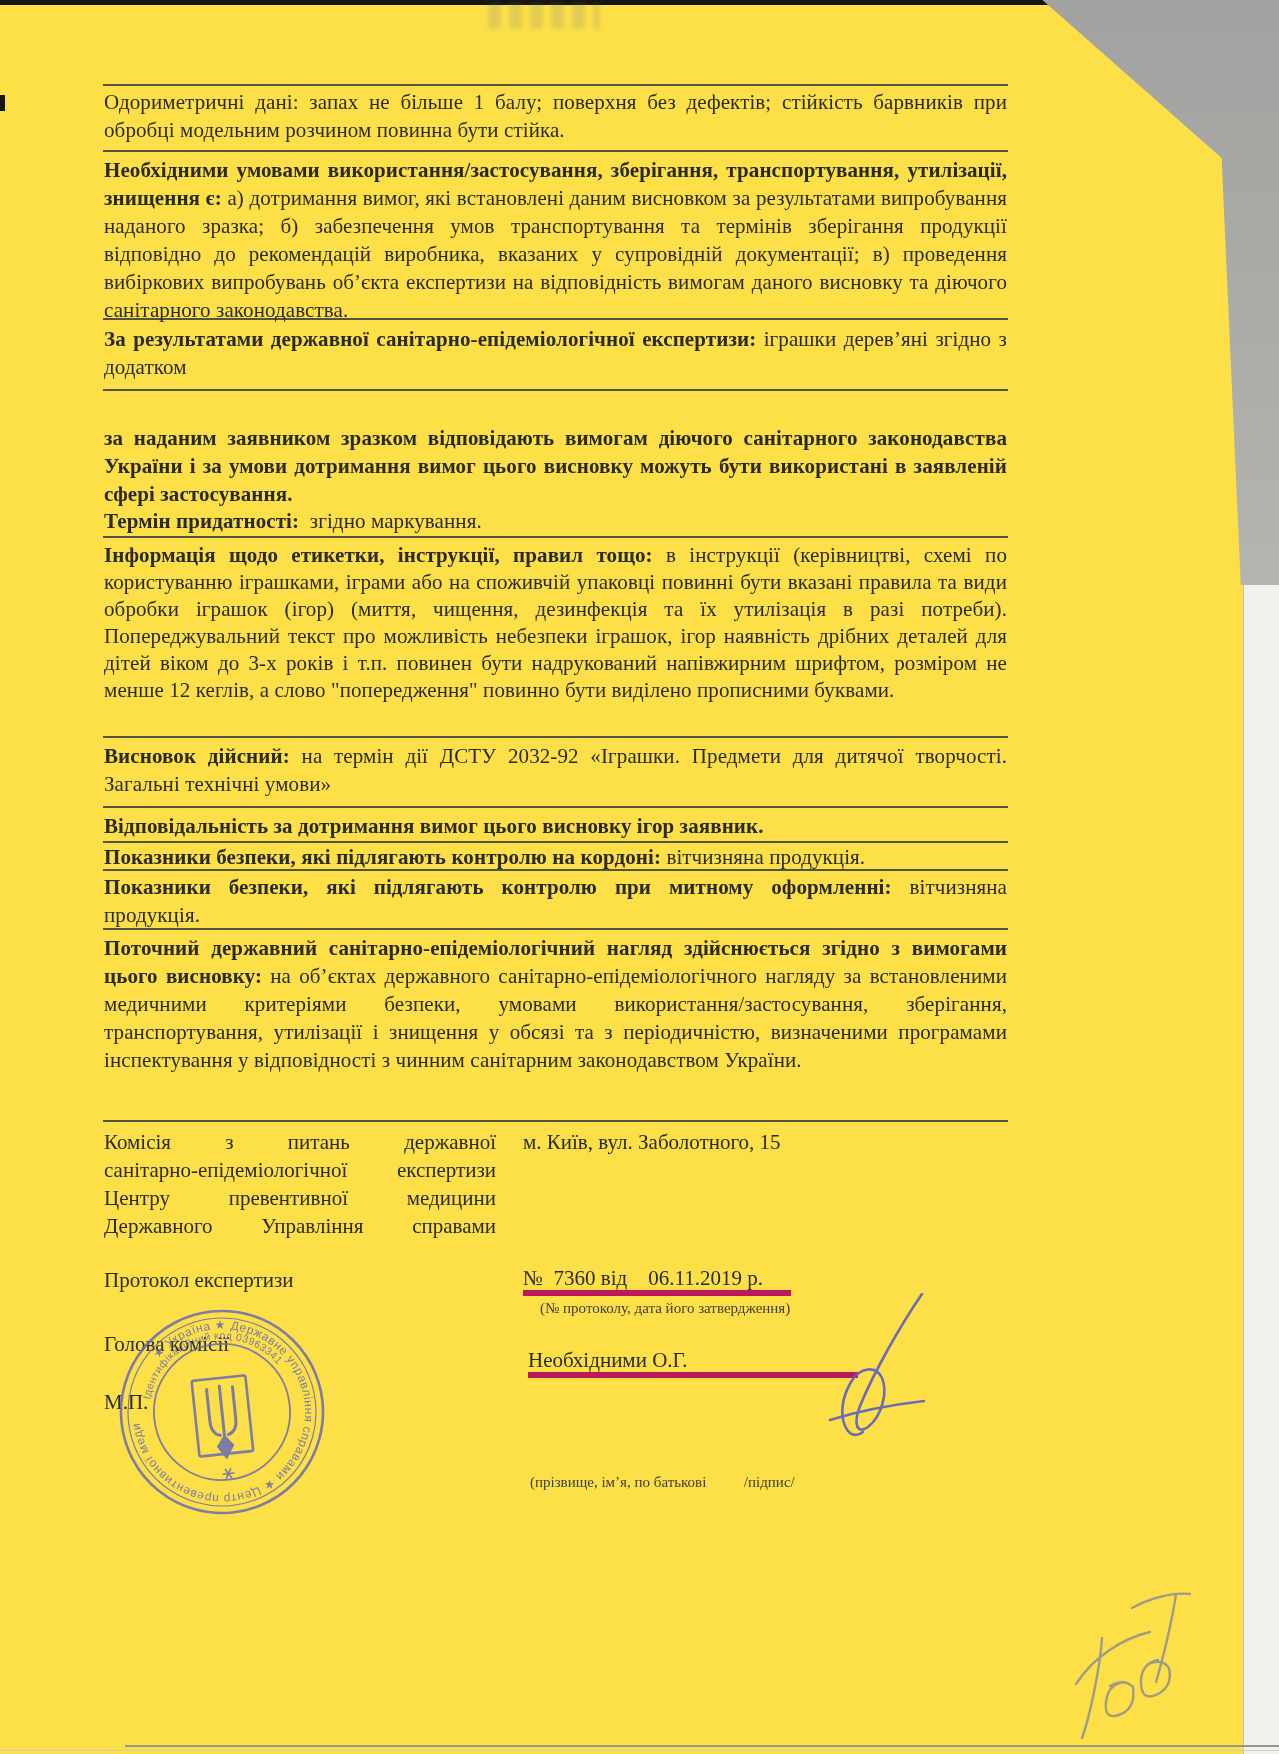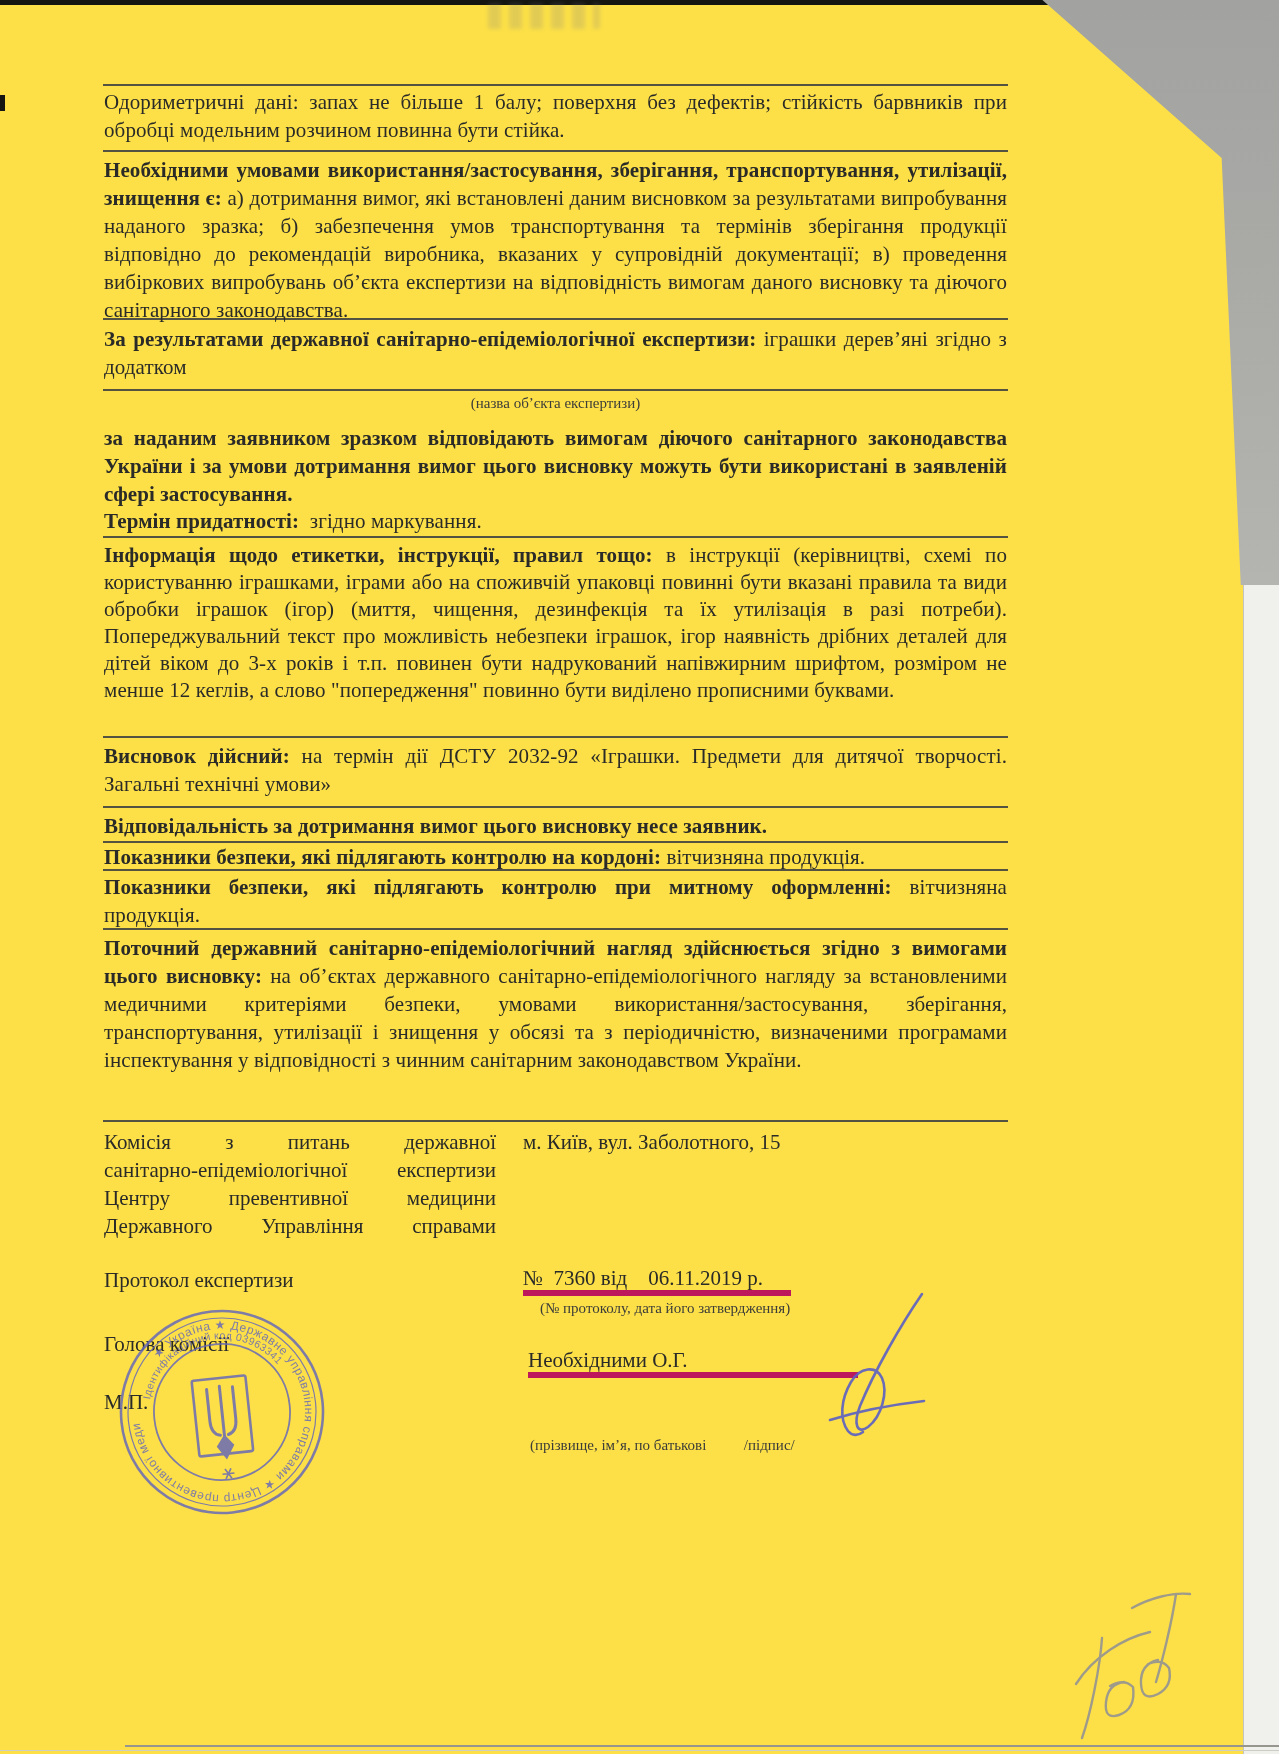--- a/index.html
+++ b/index.html
@@ -19,21 +19,21 @@
   .ghost{left:488px;top:3px;width:112px;height:26px;border-radius:2px;
      background:repeating-linear-gradient(90deg,rgba(125,125,132,.38) 0 13px,transparent 13px 21px);
      filter:blur(2.2px);opacity:.55;}
   .rule{position:absolute;left:103px;width:905px;height:2px;background:#454540;opacity:.92;}
   p.para{position:absolute;left:104px;width:903px;margin:0;font-size:21px;line-height:28px;
          text-align:justify;letter-spacing:.1px;}
   p.tight{line-height:27px;}
   b.lead{font-weight:700;}
   .caption{position:absolute;font-size:15px;color:#3c3c39;}
   .center{text-align:center;}
-  .pre{white-space:pre;}
+  .pre{white-space:pre;margin-top:37px;}
   .uline{border-bottom:6px solid #be185d;}
   .footline{position:absolute;font-size:21px;line-height:28px;}
   .jlines div{text-align:justify;text-align-last:justify;}
   
   .stamp{left:116px;top:1306px;width:212px;height:212px;opacity:.82;transform:rotate(-6deg);}
   .stamp .ink{stroke:#6366bb;fill:none;}
   .stamp text{fill:#6366bb;stroke:none;font-family:"Liberation Sans",sans-serif;}
   .sig{left:800px;top:1288px;width:150px;height:160px;opacity:.9;}
   .scribble{left:1058px;top:1564px;width:150px;height:190px;opacity:.85;}
 </style>
@@ -61,31 +61,30 @@
   <div class="rule" style="top:869px"></div>
   <div class="rule" style="top:928px"></div>
   <div class="rule" style="top:1120px"></div>
 
   <p class="para" style="top:88px"><span>Одориметричні дані: запах не більше 1 балу; поверхня без дефектів;  стійкість барвників при обробці модельним розчином  повинна бути стійка.</span></p>
 
   <p class="para" style="top:156px"><b class="lead">Необхідними умовами використання/застосування, зберігання, транспортування, утилізації, знищення є:</b><span> а) дотримання вимог, які встановлені даним висновком за результатами випробування наданого зразка;  б) забезпечення умов транспортування та термінів зберігання продукції відповідно до рекомендацій виробника, вказаних у супровідній документації; в) проведення вибіркових випробувань об’єкта експертизи на відповідність вимогам даного висновку та діючого санітарного законодавства.</span></p>
 
   <p class="para" style="top:325px"><b class="lead">За результатами державної санітарно-епідеміологічної експертизи:</b><span> іграшки дерев’яні згідно з додатком</span></p>
 
-  <div class="caption center" style="left:104px;top:395px;width:903px">(назва об’єкта експертизи)</div>
 
   <p class="para" style="top:424px;font-weight:700"><span>за наданим заявником зразком відповідають вимогам діючого санітарного законодавства України і за умови  дотримання вимог цього висновку можуть  бути використані в заявленій сфері застосування.</span></p>
 
   <p class="para" style="top:507px"><b class="lead">Термін придатності:</b><span class="pre">  згідно маркування.</span></p>
 
   <p class="para tight" style="top:542px"><b class="lead">Інформація щодо етикетки, інструкції, правил тощо:</b><span> в інструкції (керівництві, схемі по користуванню іграшками, іграми або на споживчій упаковці повинні бути вказані правила та види обробки іграшок (ігор) (миття, чищення, дезинфекція та їх утилізація в разі потреби). Попереджувальний текст про можливість небезпеки іграшок, ігор наявність дрібних деталей для дітей віком до 3-х років і т.п. повинен бути надрукований напівжирним шрифтом, розміром не менше 12 кеглів, а слово "попередження" повинно бути виділено прописними буквами.</span></p>
 
   <p class="para" style="top:742px"><b class="lead">Висновок дійсний:</b><span> на термін дії ДСТУ 2032-92 «Іграшки. Предмети для дитячої творчості. Загальні технічні умови»</span></p>
 
-  <p class="para" style="top:812px"><b class="lead">Відповідальність за дотримання вимог цього висновку несе заявник.</b></p>
+  <p class="para" style="top:812px"><b class="lead">Відповідальність за дотримання вимог цього висновку ігор заявник.</b></p>
 
   <p class="para" style="top:843px"><b class="lead">Показники безпеки, які підлягають контролю на кордоні:</b><span> вітчизняна продукція.</span></p>
 
   <p class="para" style="top:873px"><b class="lead">Показники безпеки, які підлягають контролю при митному оформленні:</b><span> вітчизняна продукція.</span></p>
 
   <p class="para" style="top:934px"><b class="lead">Поточний державний санітарно-епідеміологічний нагляд здійснюється згідно з вимогами цього висновку:</b><span> на об’єктах державного санітарно-епідеміологічного нагляду за встановленими медичними критеріями безпеки, умовами використання/застосування, зберігання, транспортування, утилізації і знищення у обсязі та з періодичністю, визначеними програмами інспектування у відповідності з чинним санітарним законодавством України.</span></p>
 
   <div class="footline jlines" style="left:104px;top:1128px;width:392px">
     <div>Комісія з питань державної</div>
     <div>санітарно-епідеміологічної експертизи</div>

